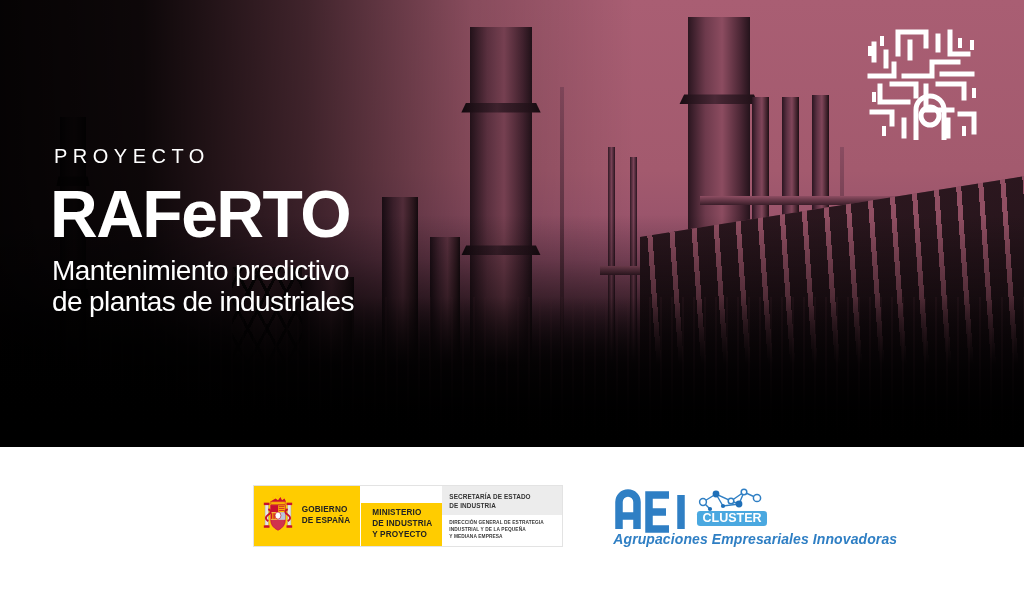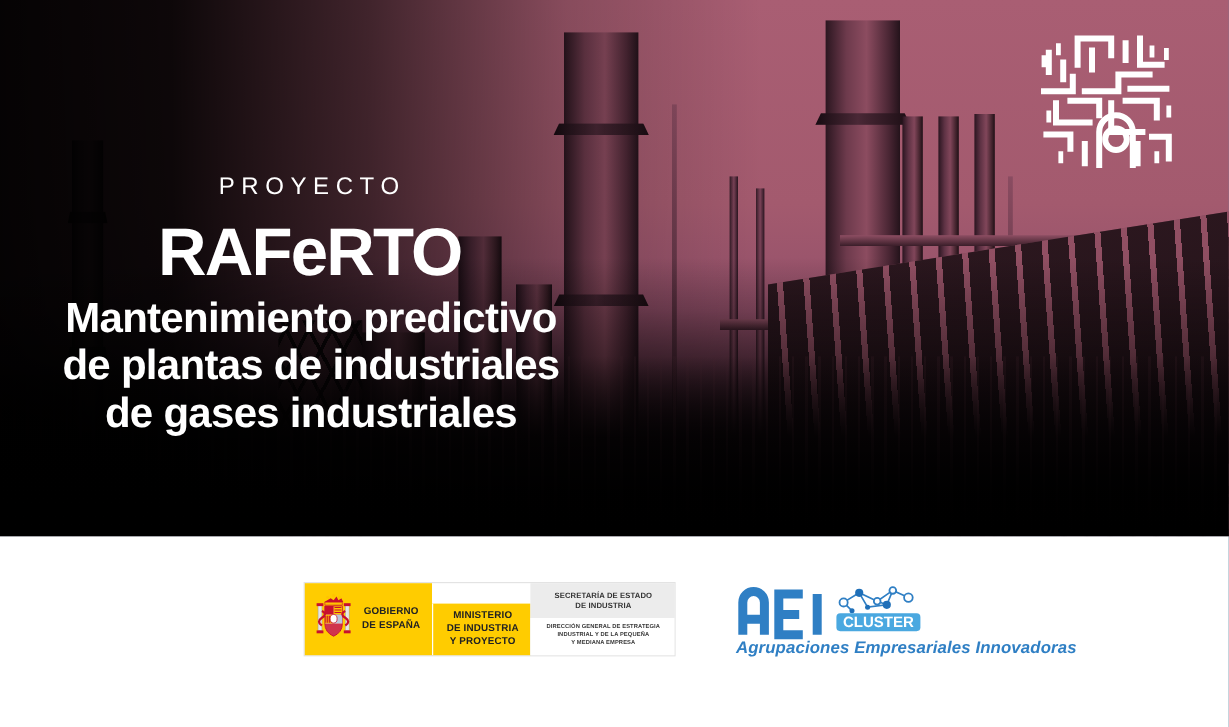--- a/index.html
+++ b/index.html
@@ -1,19 +1,19 @@
 <!DOCTYPE html>
 <html><head>
 <meta charset="utf-8">
 <style>
   * { margin:0; padding:0; box-sizing:border-box; }
   html,body{ width:1024px; height:606px; overflow:hidden; background:#ffffff;
     font-family:"Liberation Sans", sans-serif; }
 
-  .page{ position:relative; width:1024px; height:606px; background:#0c4a6e;text-align:center; }
+  .page{ position:relative; width:1024px; height:606px; background:#d946ef; }
 
   
   .hero{ position:relative; width:1024px; height:447px; overflow:hidden;
          background:#A65C71; }
 
   
   .photo{ position:absolute; inset:0; overflow:hidden; }
   .sky{ position:absolute; inset:0;
         background:linear-gradient(180deg,#A95E73 0%,#A35A6E 38%,#93506A 58%,#5d3245 74%,#1e0f16 90%,#0a0508 100%); }
 
@@ -54,23 +54,23 @@
 
   .vignette-left{ position:absolute; inset:0;
         background:linear-gradient(90deg, rgba(0,0,0,.97) 0%, rgba(0,0,0,.92) 14%, rgba(0,0,0,.62) 30%, rgba(0,0,0,.20) 46%, rgba(0,0,0,0) 62%); }
   .vignette-bottom{ position:absolute; inset:0;
         background:linear-gradient(180deg, rgba(0,0,0,0) 48%, rgba(0,0,0,.55) 72%, rgba(0,0,0,.97) 92%, #000 100%); }
 
   
   .hero-text{ position:absolute; left:54px; top:146px; z-index:6; }
   .eyebrow{ color:#fff; font-size:20px; letter-spacing:5.5px; font-weight:300;
             line-height:1; margin-bottom:18px; }
-  .project-name{ color:#fff; font-size:56px; font-weight:700; line-height:.92;
+  .project-name{ color:#fff; font-size:66px; font-weight:700; line-height:.92;
             letter-spacing:-1.5px; margin-left:-4px; }
-  .tagline{ color:#fff; font-size:35px; font-weight:700; line-height:1.13;
+  .tagline{ color:#fff; font-size:28px; font-weight:400; line-height:1.13;
             letter-spacing:-.6px; margin-top:10px; margin-left:-2px; }
   .tagline div{ white-space:nowrap; }
 
   
   .circuit-mark{ position:absolute; right:42px; top:24px; width:118px; height:118px; z-index:7; }
 
   
   .footer{ position:absolute; left:0; top:447px; width:1024px; height:159px;
            background:#fff; }
   .logo-row{ position:absolute; left:0; right:0; top:38px; display:flex;
@@ -170,21 +170,20 @@
         </g>
       </svg>
     </div>
 
     <div class="hero-text">
       <div class="eyebrow">PROYECTO</div>
       <div class="project-name">RAFeRTO</div>
       <div class="tagline">
         <div>Mantenimiento predictivo</div>
         <div>de plantas de industriales</div>
-        <div>de gases industriales</div>
       </div>
     </div>
   </div>
 
   <div class="footer">
     <div class="logo-row">
 
       <div class="gob">
 
         <div class="gob-yellow">

